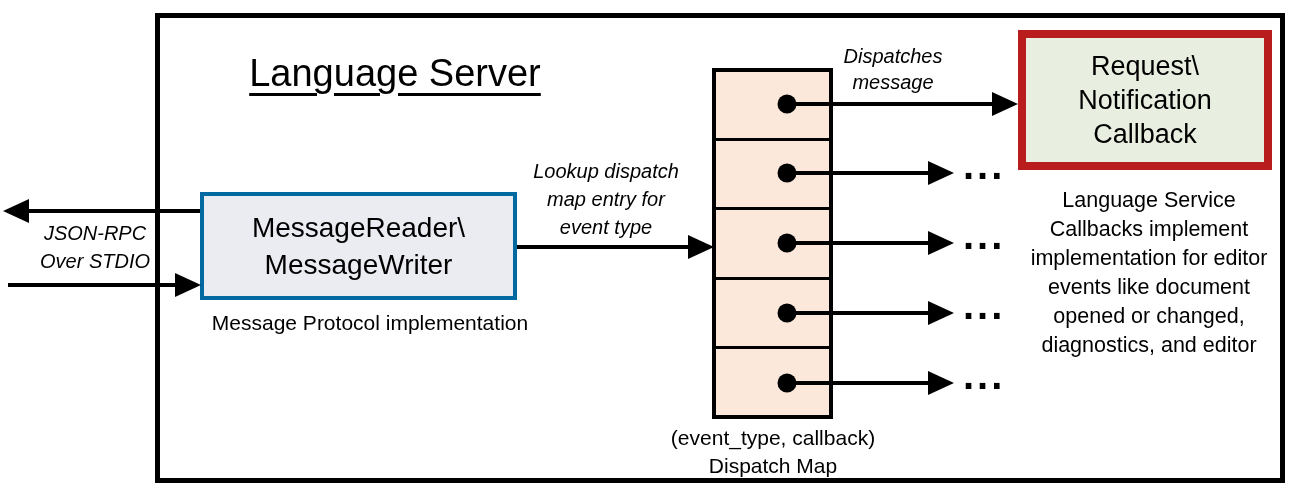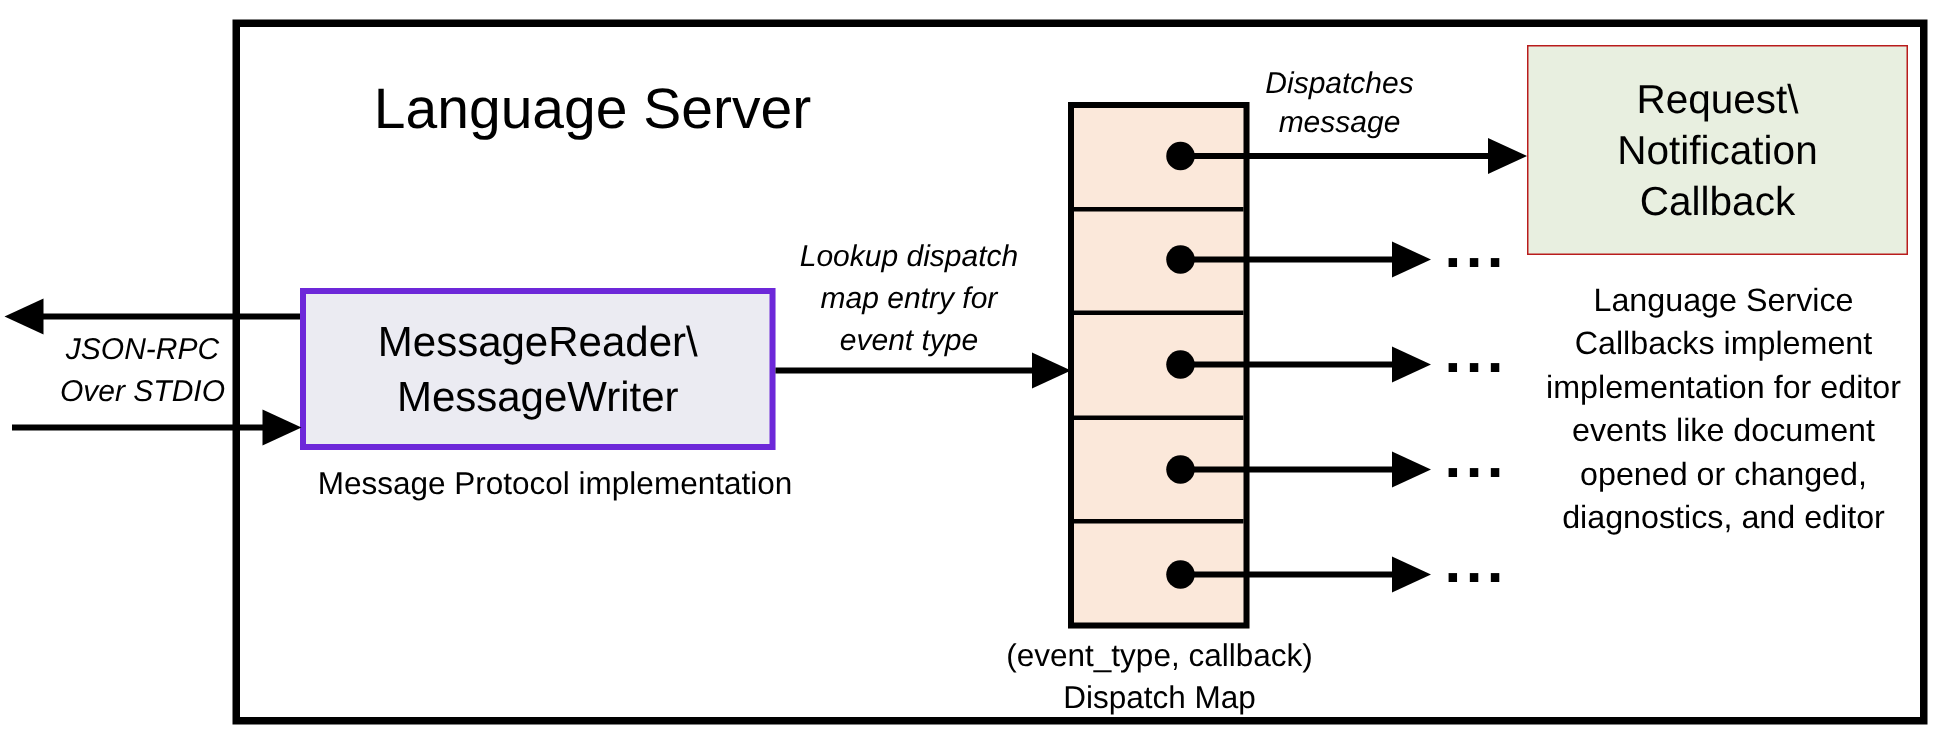--- a/index.html
+++ b/index.html
@@ -24,32 +24,33 @@
     width: 1130px; height: 470px;
     border: 5px solid #000;
     box-sizing: border-box;
     background: #ffffff;
   }
 
   .title {
     left: 200px; top: 52px; width: 390px;
     text-align: center;
     font-size: 38px;
+    text-decoration: underline;
     text-decoration-thickness: 3px;
     text-underline-offset: 7px;
     white-space: nowrap;
   }
 
   
   .reader-box {
     left: 200px; top: 192px;
     width: 317px; height: 108px;
     box-sizing: border-box;
     background: #ebebf2;
-    border: 4px solid #6d28d9;
+    border: 4px solid #0369a1;
     display: flex;
     flex-direction: column;
     align-items: center;
     justify-content: center;
     font-size: 28px;
     line-height: 37px;
     text-align: center;
   }
   .reader-caption {
     left: 160px; top: 309px; width: 420px;
@@ -57,21 +58,21 @@
     font-size: 21px;
     line-height: 28px;
   }
 
   
   .callback-box {
     left: 1018px; top: 30px;
     width: 254px; height: 140px;
     box-sizing: border-box;
     background: #e8efe0;
-    border: 1px solid #b91c1c;
+    border: 8px solid #b91c1c;
     display: flex;
     flex-direction: column;
     align-items: center;
     justify-content: center;
     font-size: 27px;
     line-height: 34px;
     text-align: center;
   }
 
   

